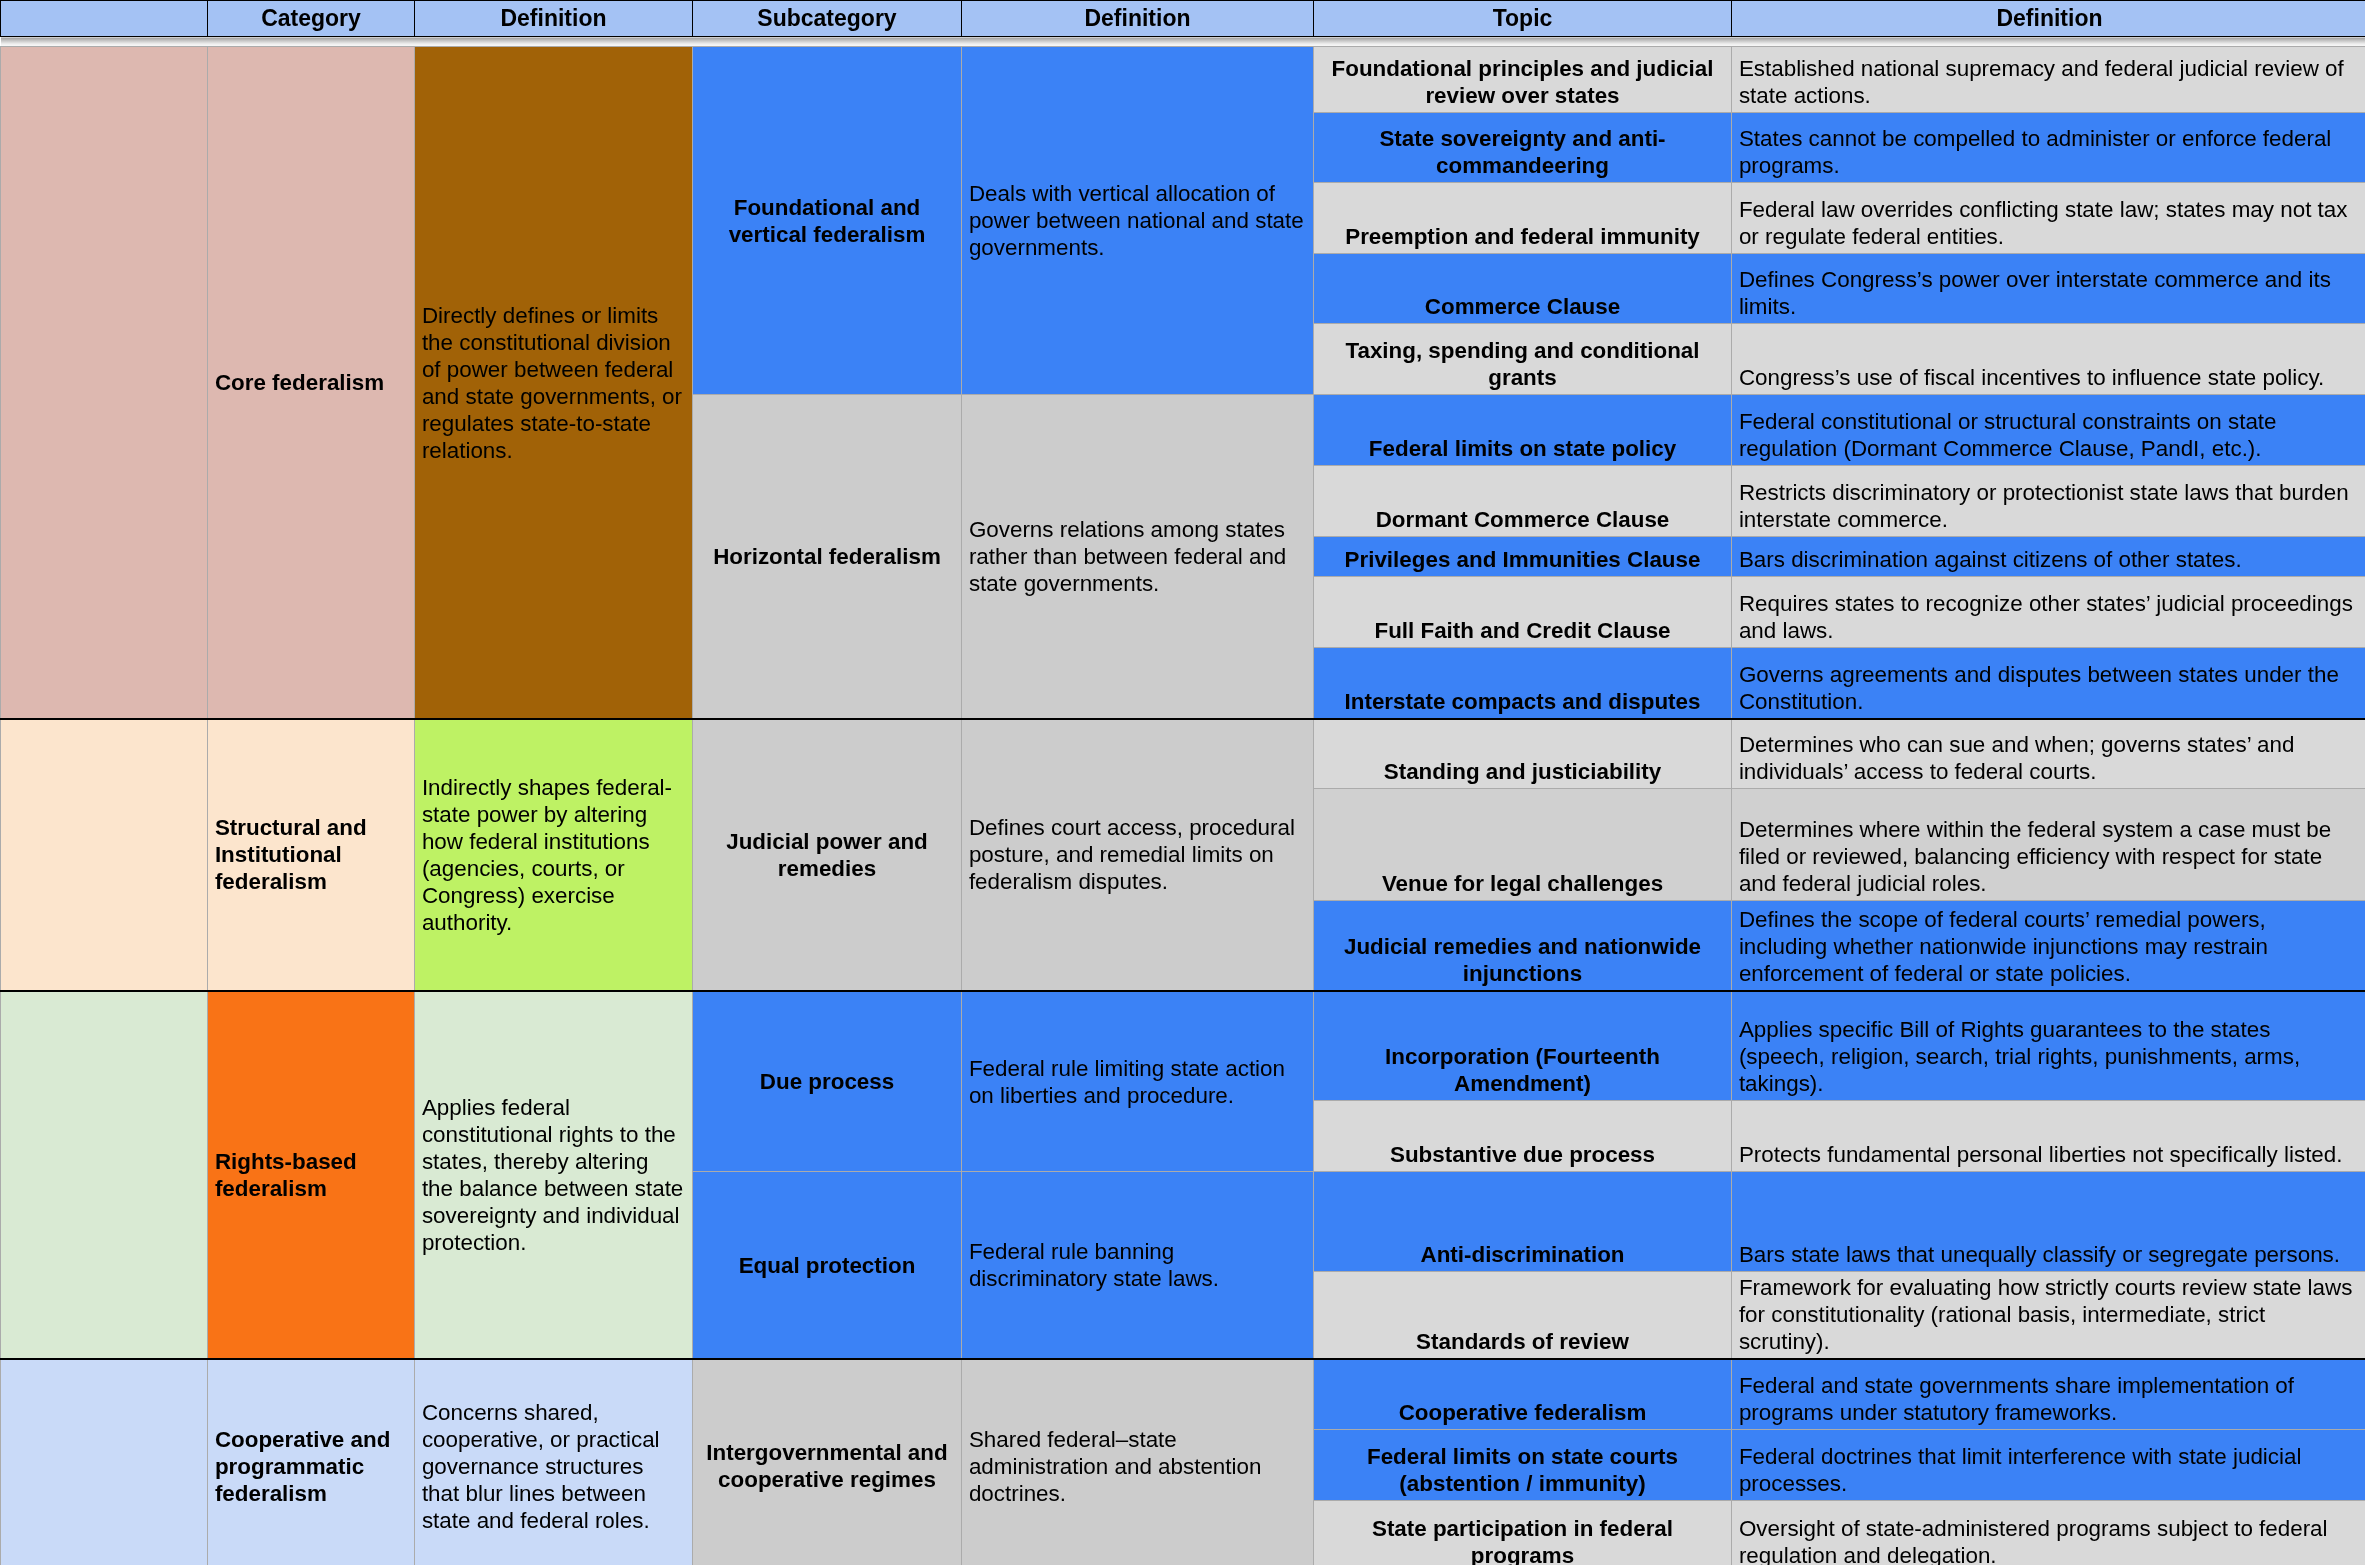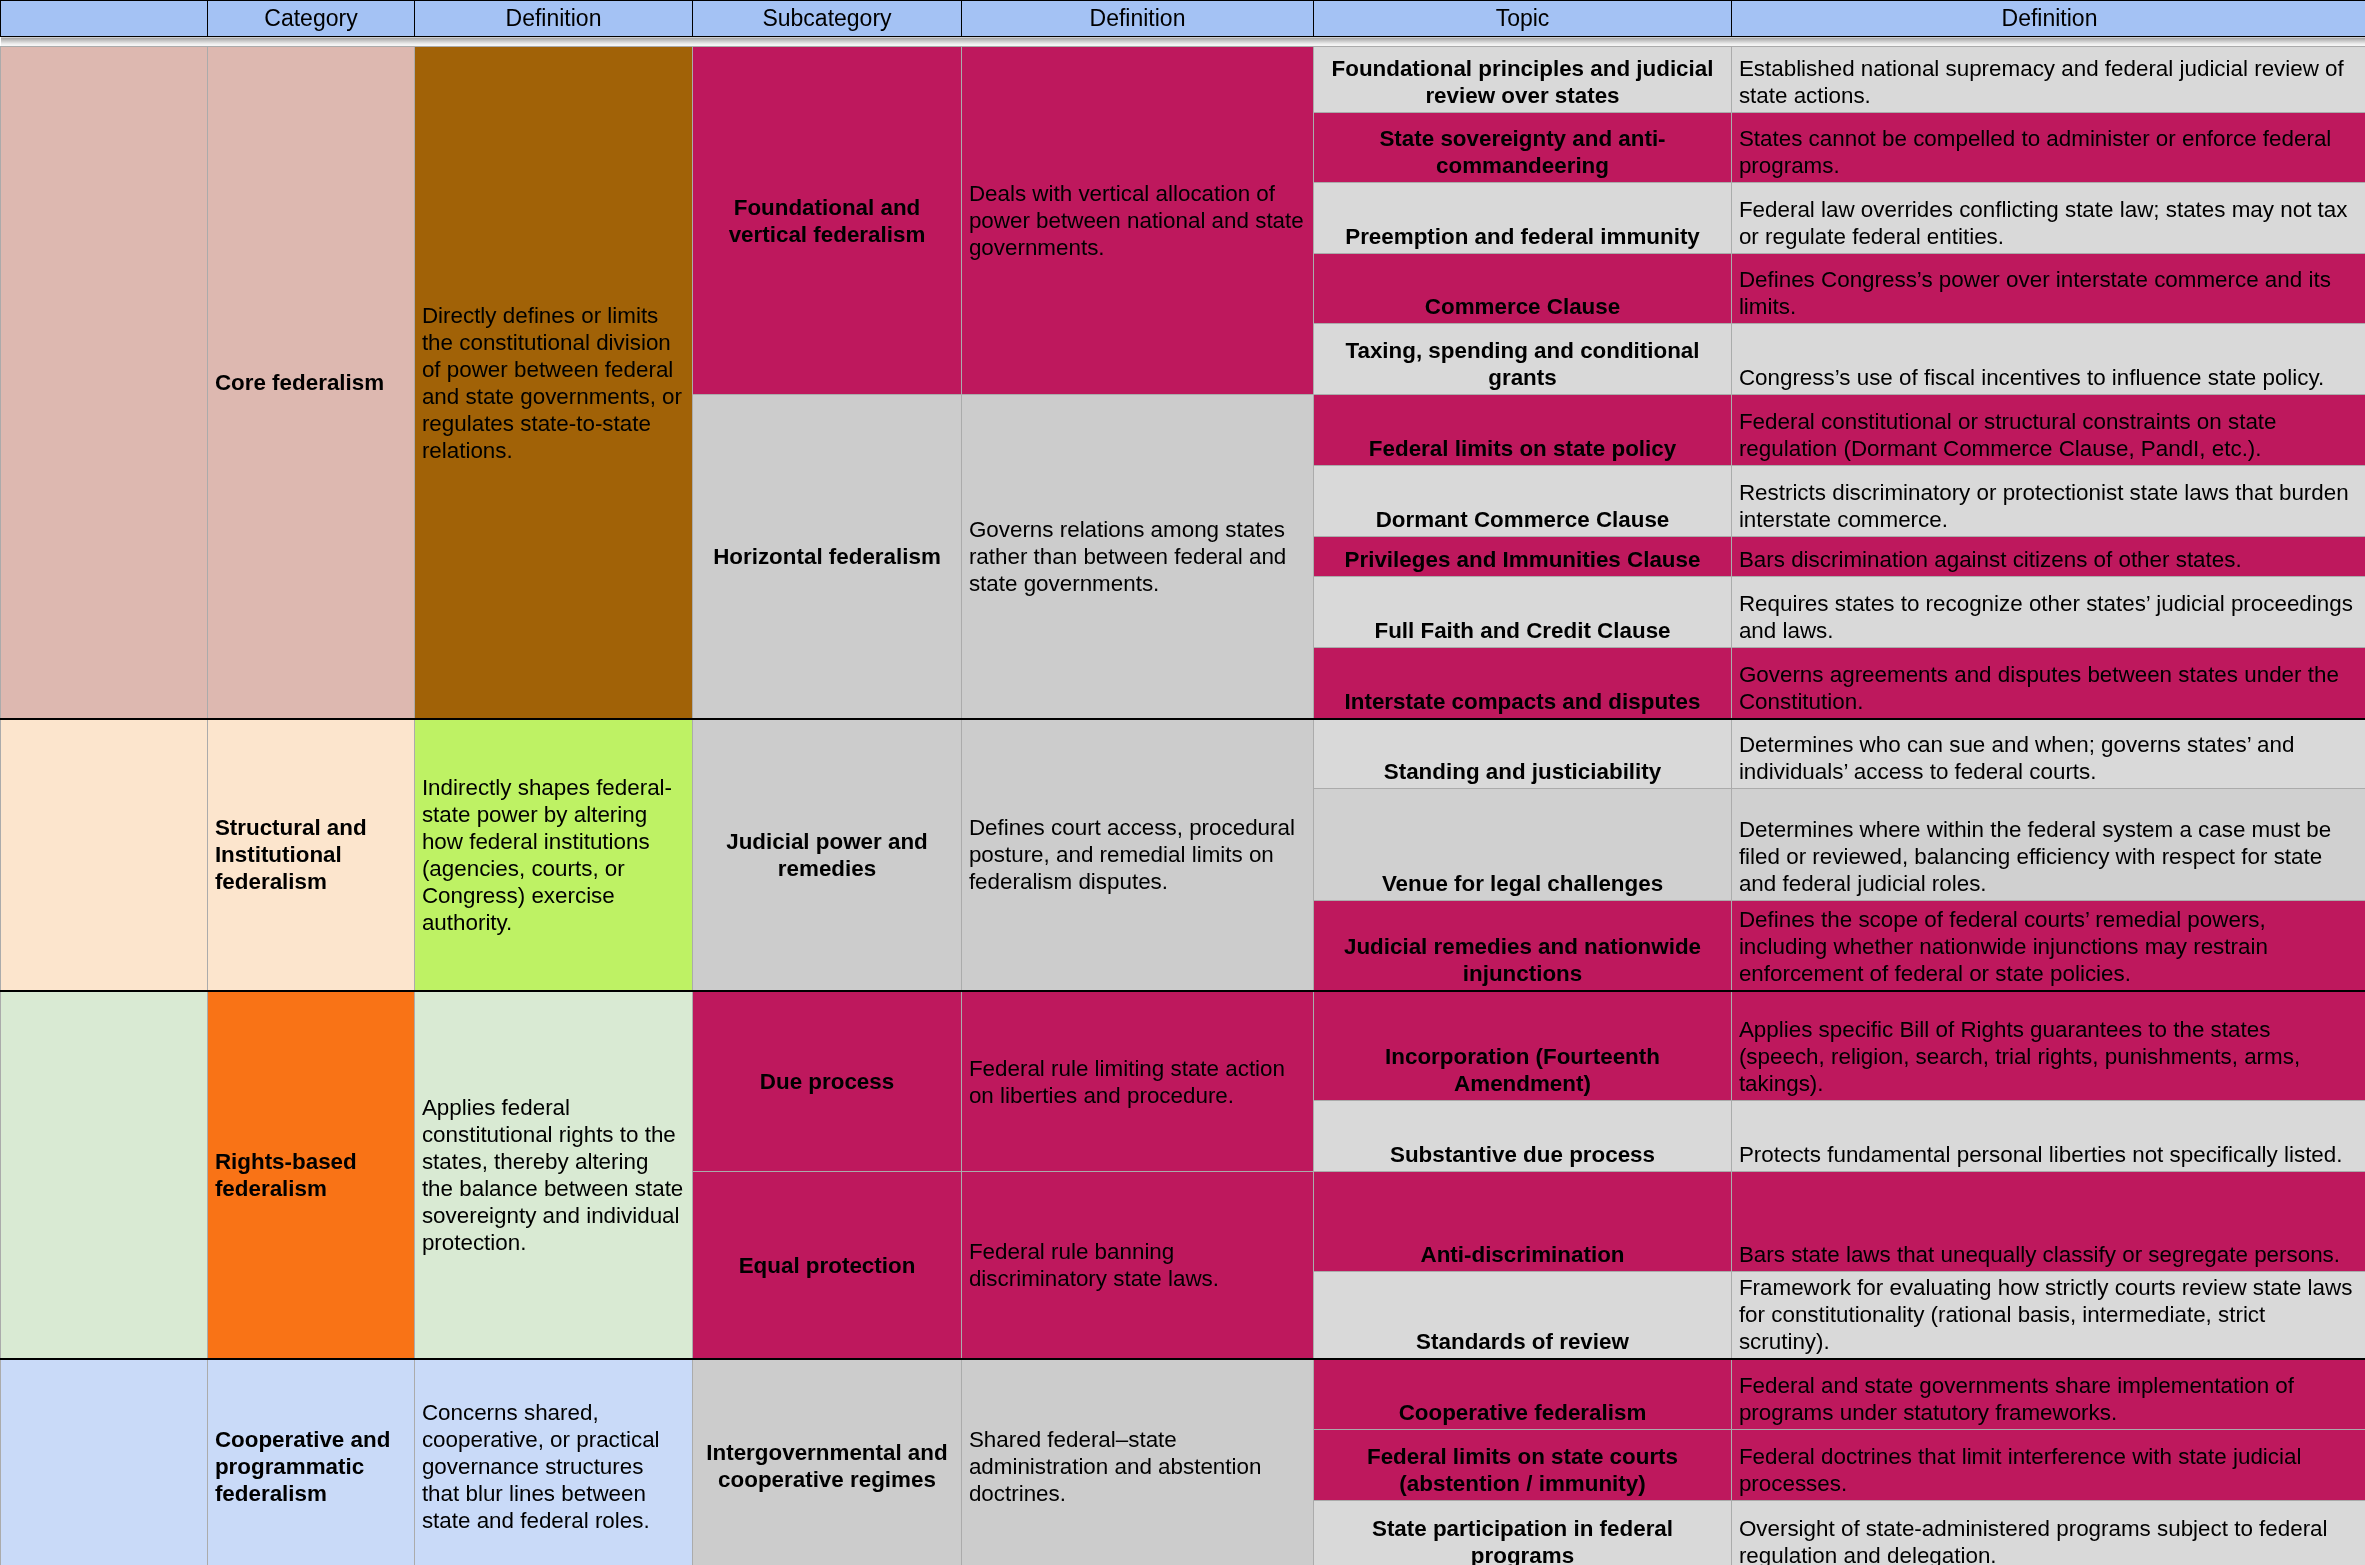--- a/index.html
+++ b/index.html
@@ -1,27 +1,27 @@
 <!DOCTYPE html>
 <html style="font-size:13.8px"><head>
 <meta charset="utf-8">
 <style>
   html,body{margin:0;padding:0;background:#fff;}
   body{width:2366px;height:1565px;overflow:hidden;
        font-family:"Liberation Sans","DejaVu Sans",sans-serif;color:#000;}
   table{border-collapse:collapse;table-layout:fixed;width:2366px;}
   td,th{border:0.9px solid #ababab;vertical-align:middle;overflow:hidden;
         font-size:22.4px;line-height:27px;padding:1.7px 6.9px;word-wrap:break-word;}
-  th{background:#a4c2f4;font-weight:normal;text-align:center;
+  th{background:#a4c2f4;font-weight:bold;text-align:center;
      border:0.9px solid #000;border-bottom:1.7px solid #000;font-size:23px;}
   .shadow-row td{border:none;padding:0;
      background:linear-gradient(to bottom,#9e9e9e,#ededed 70%,#fafafa);}
   .cat,.subcat,.topic{font-weight:bold;}
   .topic,.tdef{vertical-align:bottom;padding-bottom:3px;}
-  .bg-white{background:#be185d;}
+  .bg-white{background:#3b82f6;}
   .bg-gray{background:#d9d9d9;}
   .bg-dgray{background:#d0d0d0;}
   .bg-subgray{background:#cccccc;margin-top:40px;}
   .bL2{border-left:1.7px solid #000;text-align:center;}
   .secTop td{border-top:2.6px solid #000;}
   .secTopCell{border-top:2.6px solid #000;}
 </style>
 </head>
 <body>
 

